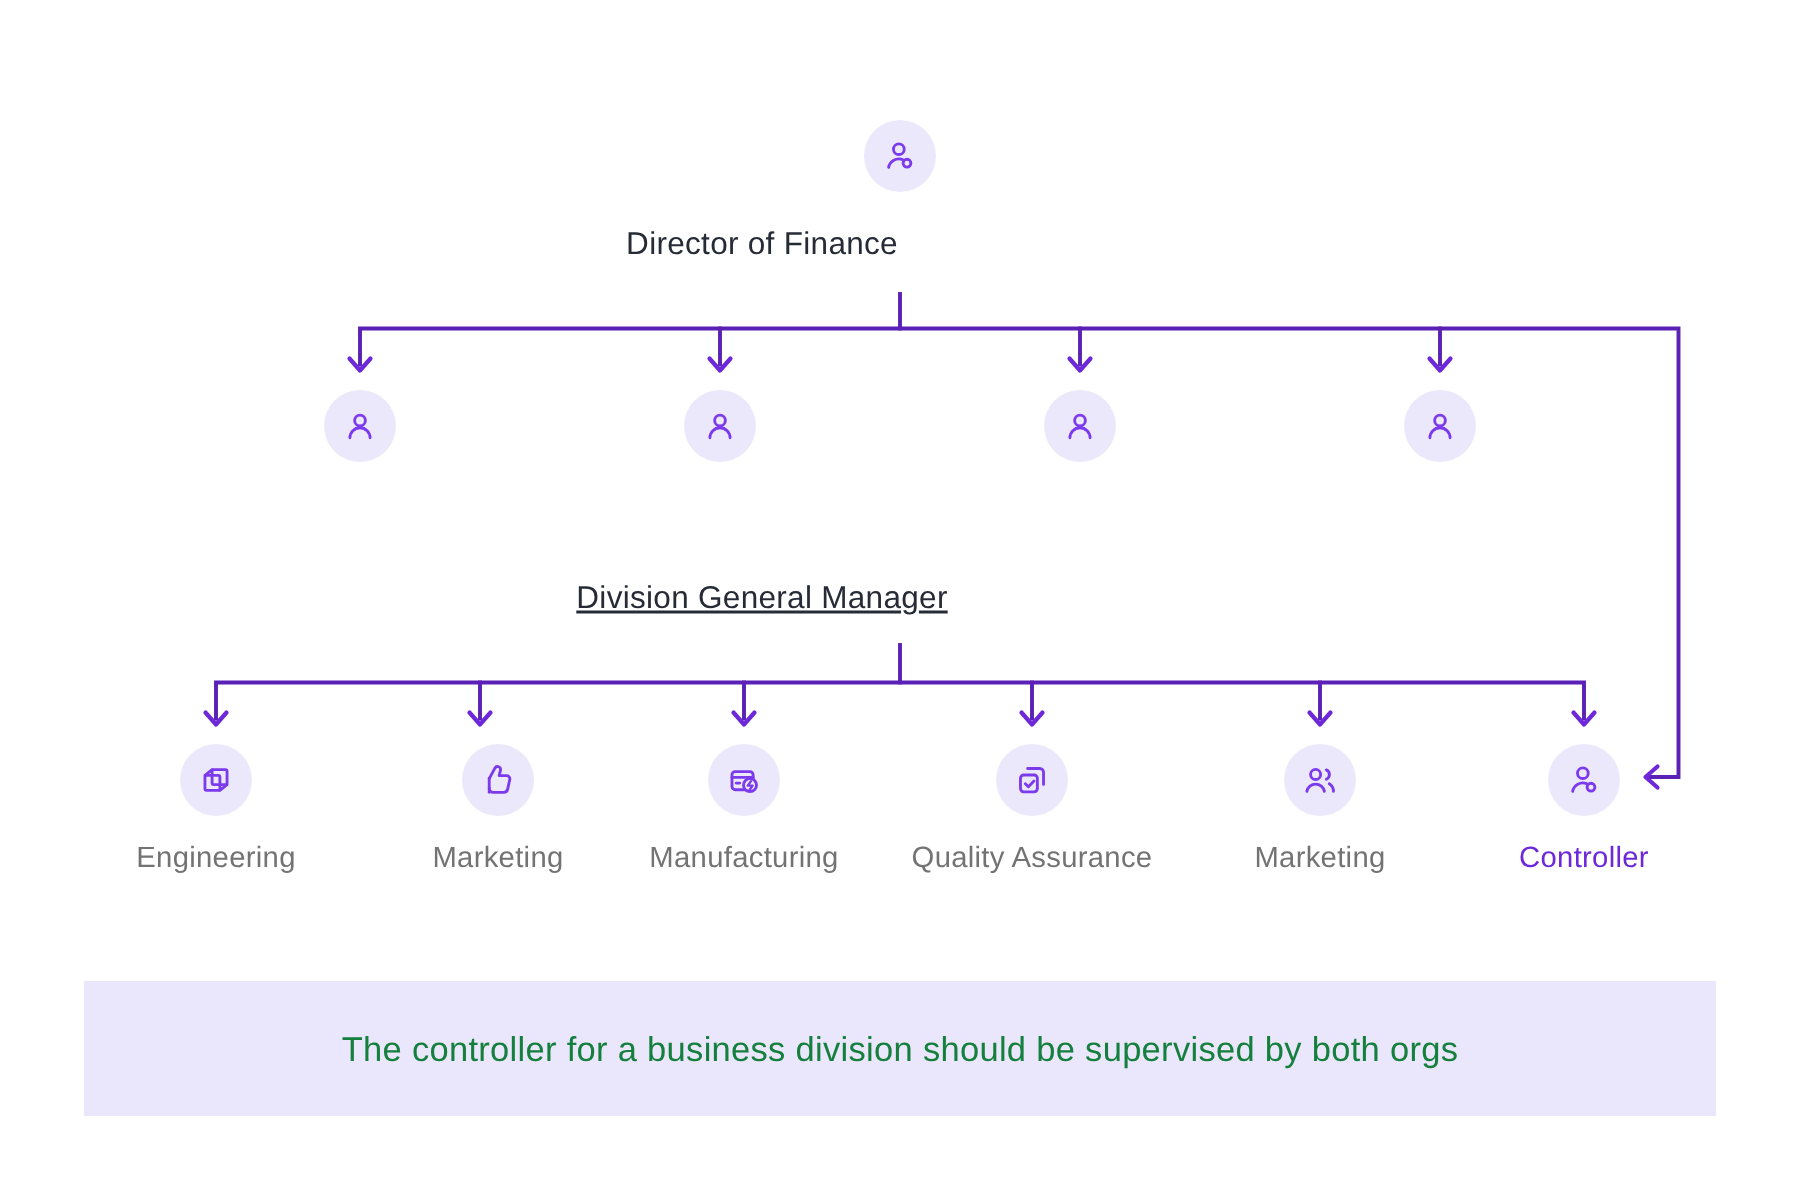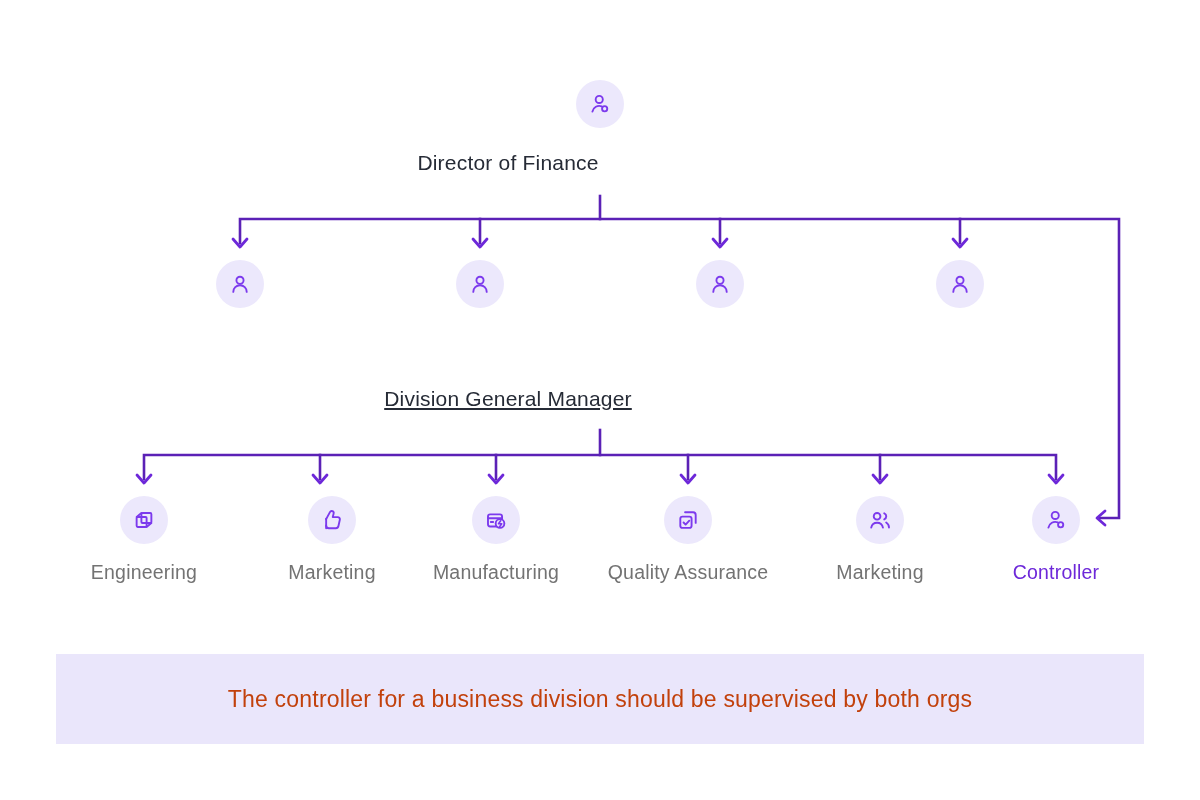--- a/index.html
+++ b/index.html
@@ -43,21 +43,21 @@
   }
   .dept-1 { left:144px; } .dept-2 { left:332px; } .dept-3 { left:496px; }
   .dept-4 { left:688px; } .dept-5 { left:880px; } .dept-6 { left:1056px; }
   .dept-6 .dept-label { color:#6d28d9; }
 
   .banner {
     position:absolute; left:56px; top:654px; width:1088px; height:90px;
     background:#eae6fb; display:flex; align-items:center; justify-content:center;
   }
   .banner .banner-text {
-    font-size:23px; font-weight:500; color:#c2410c; letter-spacing:0.2px;
+    font-size:23px; font-weight:500; color:#15803d; letter-spacing:0.2px;
   }
 </style>
 </head>
 <body>
 
 <div class="canvas">
 
   <svg class="connectors" viewBox="0 0 1200 800">
     <g stroke="#5b21b6" stroke-width="2.6" fill="none" stroke-linecap="square">
 

